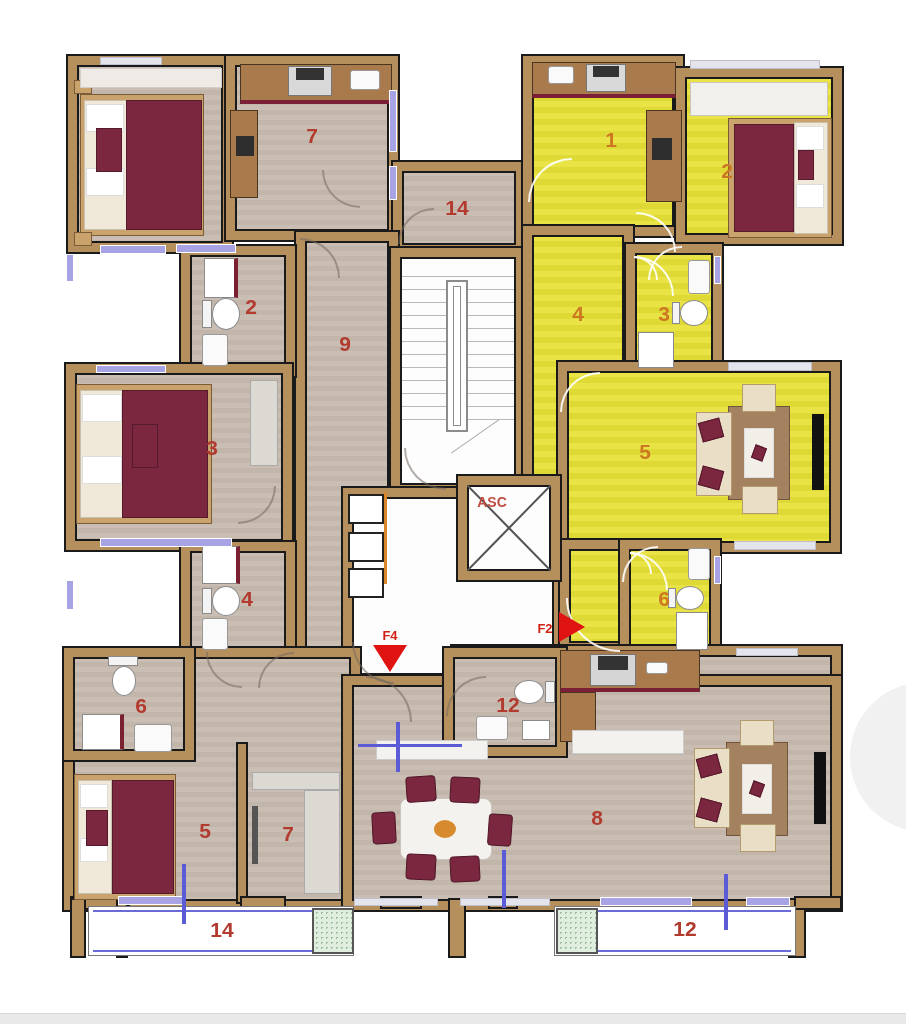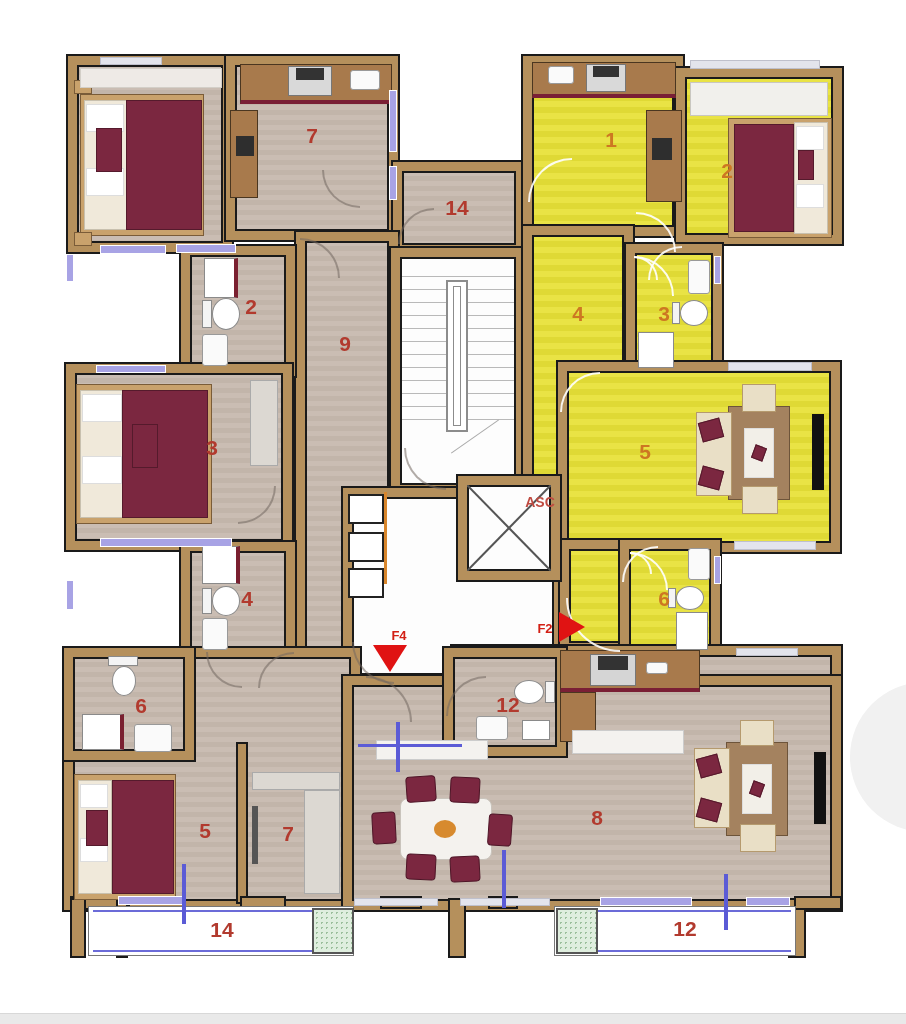--- a/index.html
+++ b/index.html
@@ -285,22 +285,22 @@
   <div class="lbl org" style="left:578px;top:314px;">4</div>
   <div class="lbl org" style="left:645px;top:452px;">5</div>
   <div class="lbl org" style="left:664px;top:599px;">6</div>
   <div class="lbl red" style="left:141px;top:706px;">6</div>
   <div class="lbl red" style="left:205px;top:831px;">5</div>
   <div class="lbl red" style="left:288px;top:834px;">7</div>
   <div class="lbl red" style="left:222px;top:930px;">14</div>
   <div class="lbl red" style="left:508px;top:705px;">12</div>
   <div class="lbl red" style="left:597px;top:818px;">8</div>
   <div class="lbl red" style="left:685px;top:929px;">12</div>
-  <div class="lbl asc" style="left:540px;top:502px;">ASC</div>
-
-  <div class="lbl sm" style="left:399px;top:635px;">F4</div>
+  <div class="lbl asc" style="left:492px;top:502px;">ASC</div>
+
+  <div class="lbl sm" style="left:390px;top:635px;">F4</div>
   <div class="tri-down" style="left:373px;top:645px;"></div>
   <div class="lbl sm" style="left:545px;top:628px;">F2</div>
   <div class="tri-right" style="left:559px;top:612px;"></div>
 
   <div style="position:absolute;left:850px;top:682px;width:150px;height:150px;border-radius:50%;background:#f1f1f1;z-index:2;"></div>
   <div style="position:absolute;left:0;top:1013px;width:906px;height:11px;background:#e9e9e9;border-top:1px solid #d8d8d8;z-index:10;"></div>
 </div>
 
 </body></html>

